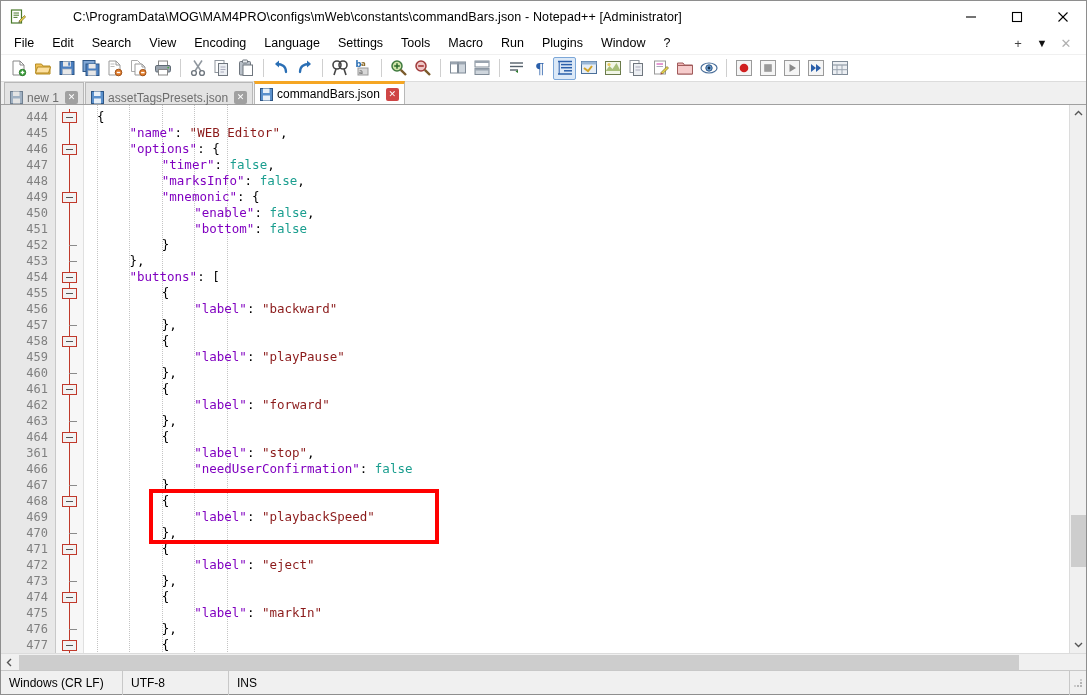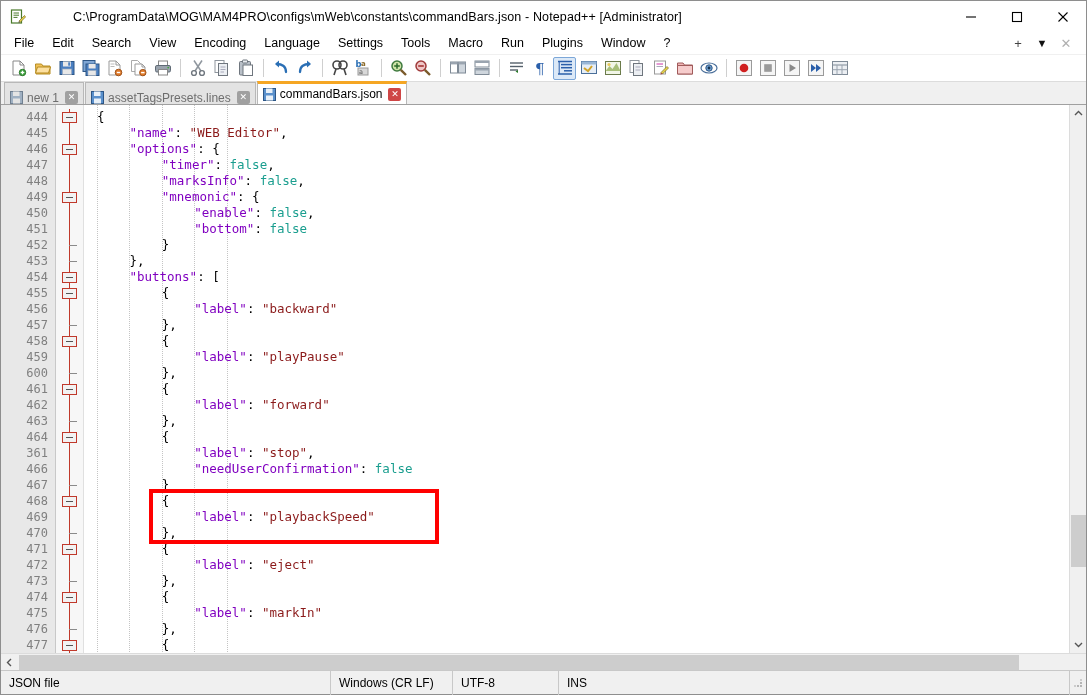--- a/index.html
+++ b/index.html
@@ -617,21 +617,21 @@
       <span class="tab-x">✕</span>
     </div>
     <div class="tab">
       <span class="tab-ico">
         <svg width="13" height="13" viewBox="0 0 13 13">
             <rect x="0.5" y="0.5" width="12" height="12" fill="#5a90cc" stroke="#2d5686"></rect>
             <rect x="3" y="0.5" width="6.5" height="4.5" fill="#e8f0f8"></rect>
             <rect x="3" y="7.5" width="7" height="5" fill="#e8f0f8"></rect>
           </svg>
       </span>
-      <span>assetTagsPresets.lines</span>
+      <span>assetTagsPresets.json</span>
       <span class="tab-x">✕</span>
     </div>
     <div class="tab active">
       <span class="tab-ico">
         <svg width="13" height="13" viewBox="0 0 13 13">
             <rect x="0.5" y="0.5" width="12" height="12" fill="#5a90cc" stroke="#2d5686"></rect>
             <rect x="3" y="0.5" width="6.5" height="4.5" fill="#e8f0f8"></rect>
             <rect x="3" y="7.5" width="7" height="5" fill="#e8f0f8"></rect>
           </svg>
       </span>
@@ -652,21 +652,21 @@
           <div class="ln">450</div>
           <div class="ln">451</div>
           <div class="ln">452</div>
           <div class="ln">453</div>
           <div class="ln">454</div>
           <div class="ln">455</div>
           <div class="ln">456</div>
           <div class="ln">457</div>
           <div class="ln">458</div>
           <div class="ln">459</div>
-          <div class="ln">600</div>
+          <div class="ln">460</div>
           <div class="ln">461</div>
           <div class="ln">462</div>
           <div class="ln">463</div>
           <div class="ln">464</div>
           <div class="ln">361</div>
           <div class="ln">466</div>
           <div class="ln">467</div>
           <div class="ln">468</div>
           <div class="ln">469</div>
           <div class="ln">470</div>
@@ -867,21 +867,20 @@
   <div id="hscroll">
     <div class="hsb-arrow">
       <svg width="9" height="9" viewBox="0 0 9 9">
           <path d="M6 1 L2.5 4.5 L6 8" fill="none" stroke="#555" stroke-width="1.4"></path>
         </svg>
     </div>
     <div id="hthumb" style="width: 1000px;"></div>
   </div>
 
   <div id="statusbar">
-    <div class="sbcell" style="width:330px;">JSON file</div>
     <div class="sbcell" style="width:122px;">Windows (CR LF)</div>
     <div class="sbcell" style="width:106px;">UTF-8</div>
     <div class="sbcell" style="flex:1 1 auto;">INS</div>
     <div id="sb-grip">
       <svg width="12" height="12" viewBox="0 0 12 12">
           <circle cx="9" cy="9" r="0.9" fill="#9a9a9a"></circle>
           <circle cx="6" cy="9" r="0.9" fill="#9a9a9a"></circle>
           <circle cx="9" cy="6" r="0.9" fill="#9a9a9a"></circle>
           <circle cx="3" cy="9" r="0.9" fill="#bbb"></circle>
           <circle cx="9" cy="3" r="0.9" fill="#bbb"></circle>

